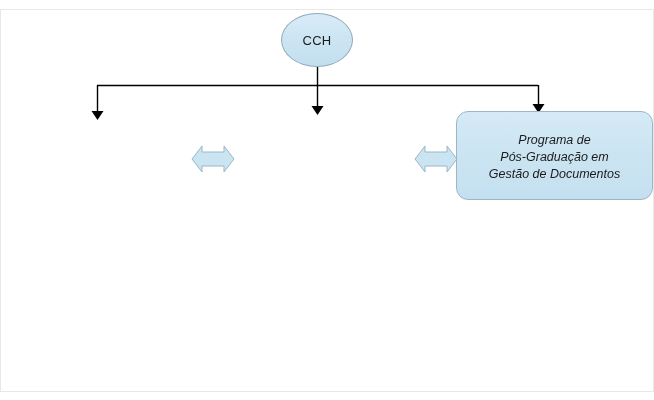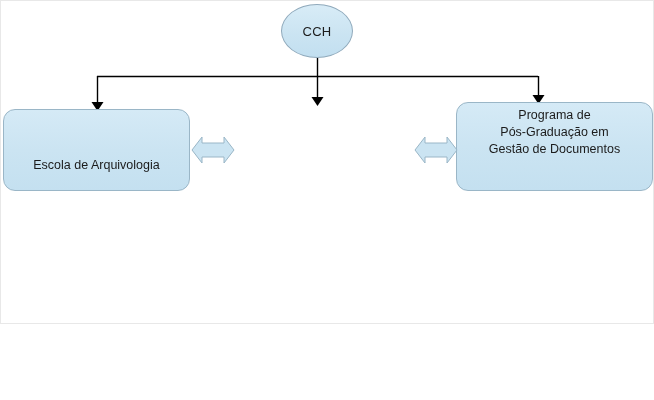--- a/index.html
+++ b/index.html
@@ -6,25 +6,26 @@
     margin: 0;
     padding: 0;
     background: #ffffff;
   }
   body {
     font-family: "Liberation Sans", sans-serif;
   }
   #canvas {
     position: relative;
     width: 654px;
-    height: 324px;
+    height: 383px;
     background: #ffffff;
     overflow: hidden;
     box-sizing: border-box;
     border: 1px solid #e8e8e8;
+    margin-top: 9px;
   }
   #wires {
     position: absolute;
     left: 0;
     top: 0;
     width: 654px;
     height: 400px;
     pointer-events: none;
   }
 
@@ -91,21 +92,22 @@
   }
 
   #box-programa {
     left: 455px;
     top: 101px;
     width: 197px;
     height: 89px;
     align-items: flex-start;
   }
   #box-programa .label {
-    padding-top: 4px;
+    padding-top: 20px;
+    font-style: italic;
   }
 
   
   .bidi-arrow {
     position: absolute;
     width: 44px;
     height: 42px;
     top: 128px;
   }
   #bidi-left  { left: 190px; }
@@ -129,23 +131,20 @@
     <polygon points="310.5,96 322.5,96 316.5,105" fill="#000000"></polygon>
 
     <line x1="537.5" y1="75" x2="537.5" y2="94" stroke="#000000" stroke-width="1.4"></line>
     <polygon points="531.5,94 543.5,94 537.5,103" fill="#000000"></polygon>
   </svg>
 
   <div class="node-ellipse" id="node-cch">
     <span class="label">CCH</span>
   </div>
 
-  <div class="node-box" id="box-escola">
-    <span class="label">Escola de Arquivologia</span>
-  </div>
 
 
   <div class="node-box" id="box-programa">
     <span class="label">Programa de
 Pós-Graduação em
 Gestão de Documentos</span>
   </div>
 
   <svg class="bidi-arrow" id="bidi-left" viewBox="0 0 44 42" xmlns="http://www.w3.org/2000/svg">
     <polygon points="1,21 11,8 11,14 33,14 33,8 43,21 33,34 33,28 11,28 11,34" fill="#cbe4f2" stroke="#9ab6c7" stroke-width="1"></polygon>

